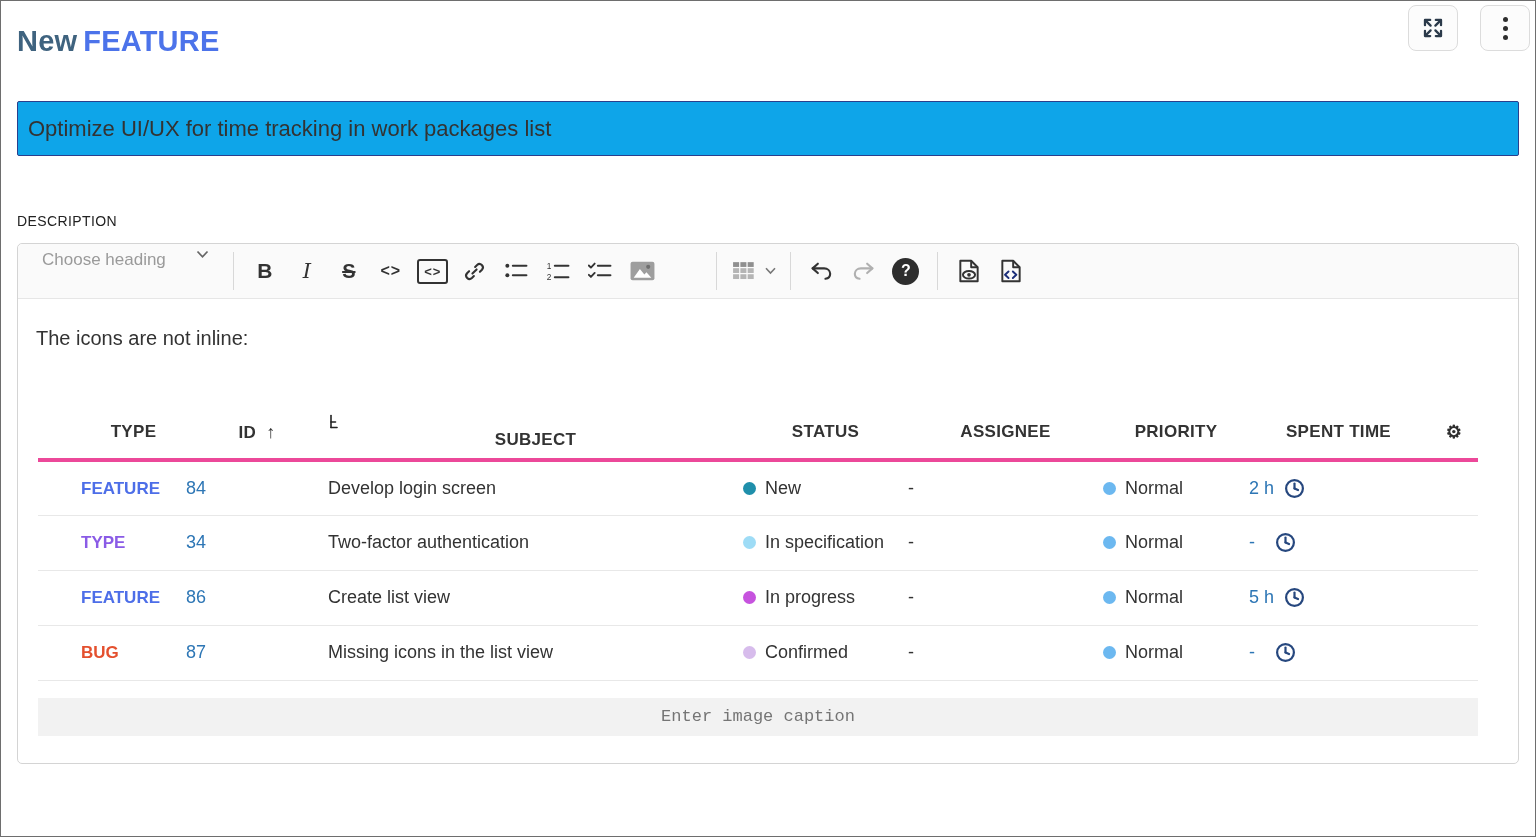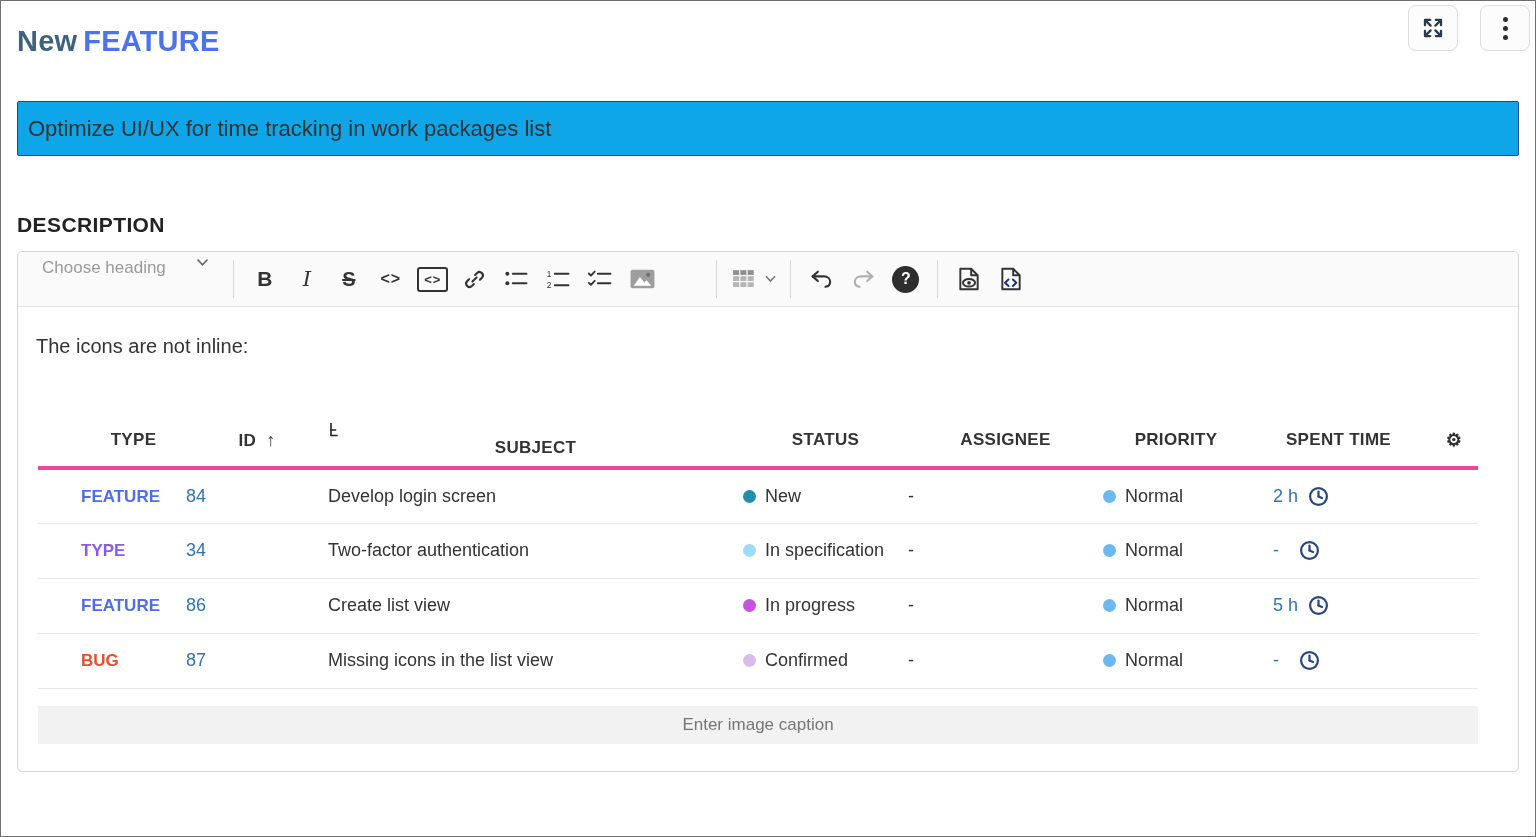--- a/index.html
+++ b/index.html
@@ -17,21 +17,21 @@
   .top-icon-btn{width:50px;height:46px;border:1px solid #dcdcdc;border-radius:8px;background:#fcfcfc;
     display:flex;align-items:center;justify-content:center;cursor:pointer;}
   .kebab{display:flex;flex-direction:column;gap:4px;align-items:center;}
   .kebab i{width:5px;height:5px;border-radius:50%;background:#2e2e2e;display:block;}
   
   .subject-input{
     display:block;width:1502px;height:55px;margin:43px 16px 0 16px;border:1px solid #2a3f8d;border-radius:2px;
     font-size:22px;color:#333;padding:0 10px;outline:none;font-family:inherit;background:#0ea5e9;
   }
   
-  .description-label{margin:57px 16px 0 16px;font-size:21px;font-weight:bold;color:#222;letter-spacing:.4px;}
+  .description-label{margin:57px 16px 0 16px;font-size:14px;font-weight:normal;color:#222;letter-spacing:.4px;}
   .editor{margin:14px 16px 0 16px;border:1px solid #d4d4d4;border-radius:5px;background:#fff;}
   .toolbar{height:55px;background:#fafafa;border-bottom:1px solid #e6e6e6;border-radius:5px 5px 0 0;
     display:flex;align-items:center;padding:0 8px;}
   .tb-sep{width:1px;height:38px;background:#d8d8d8;margin:0 10px;flex:none;}
   .tb-btn{min-width:42px;height:42px;border:none;background:transparent;display:flex;align-items:center;
     justify-content:center;cursor:pointer;color:#333;border-radius:4px;padding:0 4px;}
   .heading-dd{display:flex;align-items:flex-start;padding:0 14px 0 16px;height:42px;cursor:pointer;}
   .heading-dd .hd-label{color:#9a9a9a;font-size:17px;}
   .heading-dd svg{margin-left:30px;}
   .glyph-b{font-size:21px;font-weight:bold;}
@@ -51,27 +51,27 @@
   .wp-table col.c4{width:165px}.wp-table col.c5{width:195px}.wp-table col.c6{width:146px}
   .wp-table col.c7{width:179px}.wp-table col.c8{width:50px}
   .wp-table th{height:54px;text-align:center;font-size:17px;font-weight:bold;color:#333;letter-spacing:.3px;
     border-bottom:4px solid #ec4899;white-space:nowrap;vertical-align:middle;}
   .wp-table th.first, .wp-table td.first{padding-left:43px;}
   .wp-table td{height:55px;font-size:18px;color:#333;border-bottom:1px solid #e8e8e8;vertical-align:middle;white-space:nowrap;}
   .type-link{font-weight:bold;font-size:17px;text-decoration:none;cursor:pointer;}
   .id-link,.spent-link{color:#2d76b5;text-decoration:none;cursor:pointer;}
   .dot{width:13px;height:13px;border-radius:50%;display:inline-block;flex:none;}
   .dot-cell{display:flex;align-items:center;gap:9px;}
-  .spent-cell{display:flex;align-items:center;gap:10px;margin-left:24px;}
+  .spent-cell{display:flex;align-items:center;gap:10px;}
   .spent-link{min-width:16px;}
   .sort-arrow{font-size:18px;margin-left:10px;font-weight:normal;}
   .hier-icon{margin-right:8px;vertical-align:-2px;}
   .gear{font-size:18px;color:#2e2e2e;padding-left:2px;}
   .caption-bar{margin-top:17px;height:38px;background:#f2f2f2;display:flex;align-items:center;justify-content:center;}
-  .caption-bar span{color:#757575;font-size:17px;}
+  .caption-bar span{color:#757575;font-size:17px;font-family:Liberation Mono, monospace;}
   svg{display:block;}
 </style>
 </head>
 <body>
 
 <div class="page">
 
   <div class="topbar">
     <h1 class="page-title"><span style="color: rgb(63, 99, 127);">New</span><span class="wp-type" style="color: rgb(76, 115, 234);">FEATURE</span></h1>
     <div class="top-actions">

